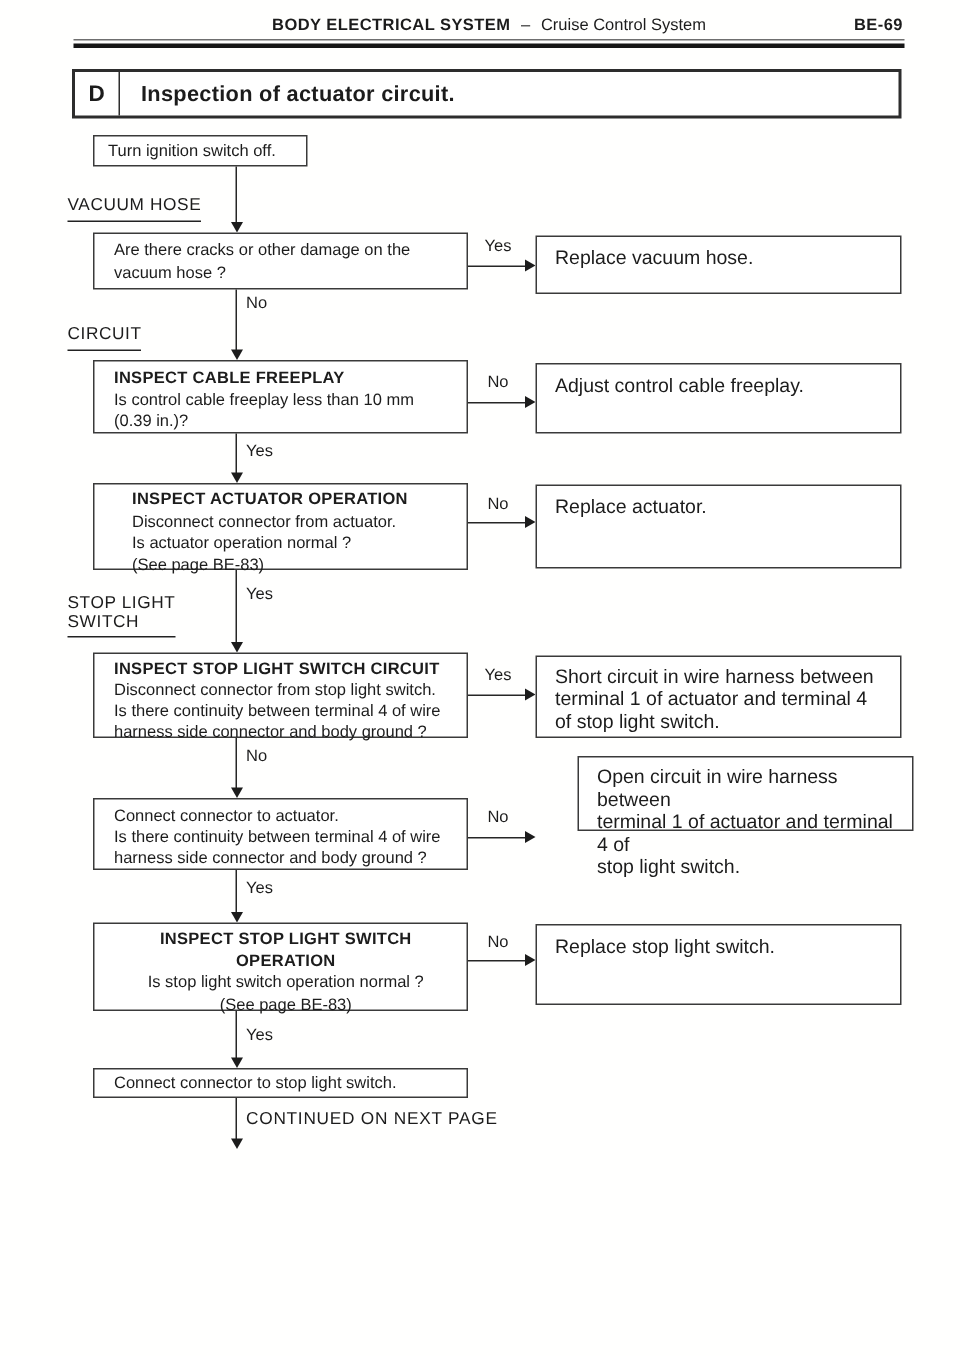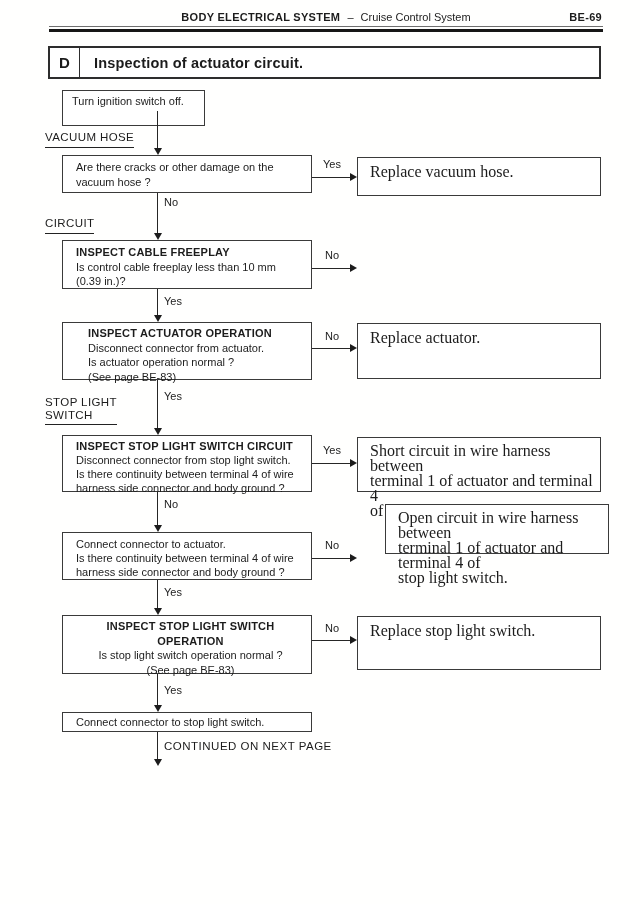--- a/index.html
+++ b/index.html
@@ -24,21 +24,21 @@
         justify-content:center;font-weight:bold;font-size:15px;}
   .dbox .ttl{display:flex;align-items:center;padding-left:14px;font-weight:bold;font-size:14.5px;
         letter-spacing:.2px;}
 
   
   .fbox{position:absolute;border:1.5px solid #3a3a3a;box-sizing:border-box;background:#fff;
         font-size:11px;line-height:14.5px;}
   .fbox .inner{padding:4px 6px 0 13px;}
   .fbox .bold{font-weight:bold;letter-spacing:.2px;}
   .rbox{position:absolute;border:1.5px solid #3a3a3a;box-sizing:border-box;background:#fff;
-        font-size:16px;line-height:15px;font-family:Liberation Serif, serif;}
+        font-size:13px;line-height:15px;}
   .rbox .inner{padding:6px 6px 0 12px;}
 
   
   .slabel{position:absolute;font-size:11.5px;letter-spacing:.4px;line-height:12.5px;
           border-bottom:1px solid #222;padding-bottom:3px;white-space:nowrap;}
 
   
   .vline{position:absolute;width:1px;background:#262626;left:157px;}
   .hline{position:absolute;height:1px;background:#262626;left:312px;width:39px;}
   .arr-d{position:absolute;width:0;height:0;left:154px;
@@ -66,21 +66,21 @@
   </div>
   <div class="page-code">BE-69</div>
   <div class="rule-thin"></div>
   <div class="rule-thick"></div>
 
   <div class="dbox">
     <div class="letter">D</div>
     <div class="ttl">Inspection of actuator circuit.</div>
   </div>
 
-  <div class="fbox" style="left:62px;top:90px;width:143px;height:36px;">
+  <div class="fbox" style="left:62px;top:90px;width:143px;height:21px;">
     <div style="padding:3px 0 0 9px;">Turn ignition switch off.</div>
   </div>
 
   <div class="vline" style="top:111px;height:38px;"></div>
   <div class="arr-d" style="top:148px;"></div>
 
   <div class="slabel" style="left:45px;top:131px;">VACUUM HOSE</div>
 
   <div class="fbox" style="left:62px;top:155px;width:250px;height:38px;">
     <div class="inner">
@@ -106,20 +106,25 @@
   <div class="fbox" style="left:62px;top:240px;width:250px;height:49px;">
     <div class="inner">
       <div class="bold">INSPECT  CABLE FREEPLAY</div>
       <div>Is control cable freeplay less than 10 mm</div>
       <div>(0.39 in.)?</div>
     </div>
   </div>
   <div class="blab-h" style="top:249px;">No</div>
   <div class="hline" style="top:268px;"></div>
   <div class="arr-r" style="top:264px;"></div>
+  <div class="rbox" style="left:357px;top:242px;width:244px;height:47px;">
+    <div class="inner">
+      <div>Adjust control cable freeplay.</div>
+    </div>
+  </div>
 
   <div class="blab-v" style="top:295px;">Yes</div>
   <div class="vline" style="top:289px;height:27px;"></div>
   <div class="arr-d" style="top:315px;"></div>
 
   <div class="fbox" style="left:62px;top:322px;width:250px;height:58px;padding-left:12px;">
     <div class="inner" style="padding-top:3px;">
       <div class="bold">INSPECT ACTUATOR OPERATION</div>
       <div>Disconnect connector from actuator.</div>
       <div>Is actuator operation normal ?</div>

